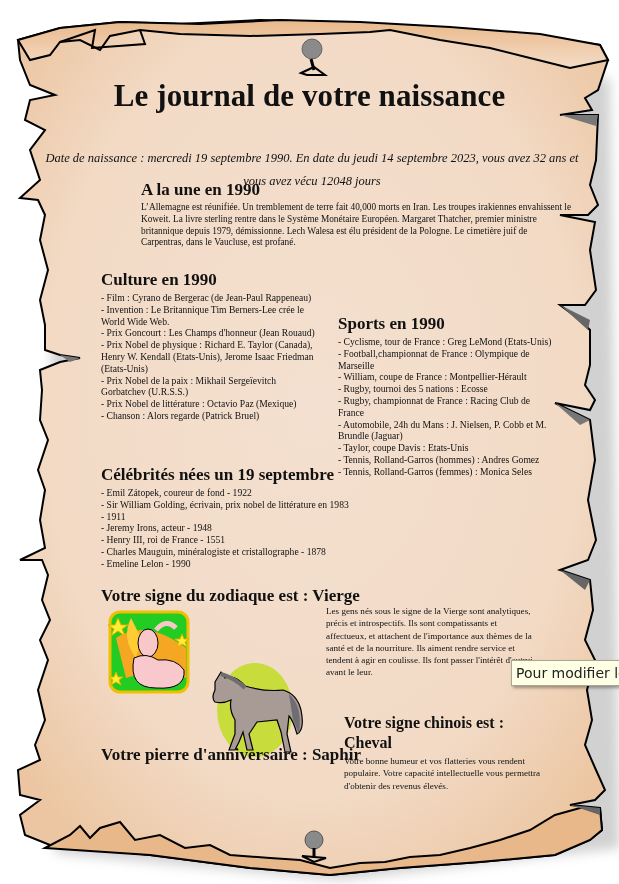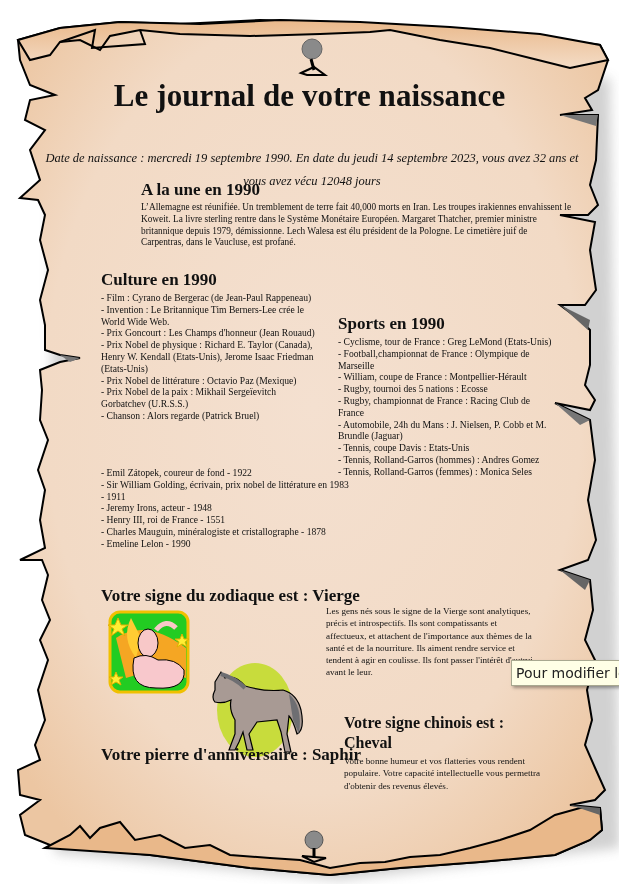--- a/index.html
+++ b/index.html
@@ -123,42 +123,43 @@
     <p>L’Allemagne est réunifiée. Un tremblement de terre fait 40,000 morts en Iran. Les troupes irakiennes envahissent le Koweit. La livre sterling rentre dans le Système Monétaire Européen. Margaret Thatcher, premier ministre britannique depuis 1979, démissionne. Lech Walesa est élu président de la Pologne. Le cimetière juif de Carpentras, dans le Vaucluse, est profané.</p>
   </div>
 
   <div class="sec" id="culture">
     <h2>Culture en 1990</h2>
     <ul>
       <li>- Film : Cyrano de Bergerac (de Jean-Paul Rappeneau)</li>
       <li>- Invention : Le Britannique Tim Berners-Lee crée le World Wide Web.</li>
       <li>- Prix Goncourt : Les Champs d'honneur (Jean Rouaud)</li>
       <li>- Prix Nobel de physique : Richard E. Taylor (Canada), Henry W. Kendall (Etats-Unis), Jerome Isaac Friedman (Etats-Unis)</li>
+      <li>- Prix Nobel de la paix : Mikhail Sergeïevitch Gorbatchev (U.R.S.S.)</li>
       <li>- Prix Nobel de littérature : Octavio Paz (Mexique)</li>
-      <li>- Prix Nobel de la paix : Mikhail Sergeïevitch Gorbatchev (U.R.S.S.)</li>
       <li>- Chanson : Alors regarde (Patrick Bruel)</li>
     </ul>
   </div>
 
   <div class="sec" id="sports">
     <h2>Sports en 1990</h2>
     <ul>
       <li>- Cyclisme, tour de France : Greg LeMond (Etats-Unis)</li>
       <li>- Football,championnat de France : Olympique de Marseille</li>
       <li>- William, coupe de France : Montpellier-Hérault</li>
       <li>- Rugby, tournoi des 5 nations : Ecosse</li>
       <li>- Rugby, championnat de France : Racing Club de France</li>
       <li>- Automobile, 24h du Mans : J. Nielsen, P. Cobb et M. Brundle (Jaguar)</li>
-      <li>- Tennis, coupe Davis : Etats-Unis</li>
+      <li>- Taylor, coupe Davis : Etats-Unis</li>
       <li>- Tennis, Rolland-Garros (hommes) : Andres Gomez</li>
       <li>- Tennis, Rolland-Garros (femmes) : Monica Seles</li>
     </ul>
   </div>
 
   <div class="sec" id="celebs">
+    <h2>Célébrités nées un 19 septembre</h2>
     <ul>
       <li>- Emil Zátopek, coureur de fond - 1922</li>
       <li>- Sir William Golding, écrivain, prix nobel de littérature en 1983</li>
       <li>- 1911</li>
       <li>- Jeremy Irons, acteur - 1948</li>
       <li>- Henry III, roi de France - 1551</li>
       <li>- Charles Mauguin, minéralogiste et cristallographe - 1878</li>
       <li>- Emeline Lelon - 1990</li>
     </ul>
   </div>

